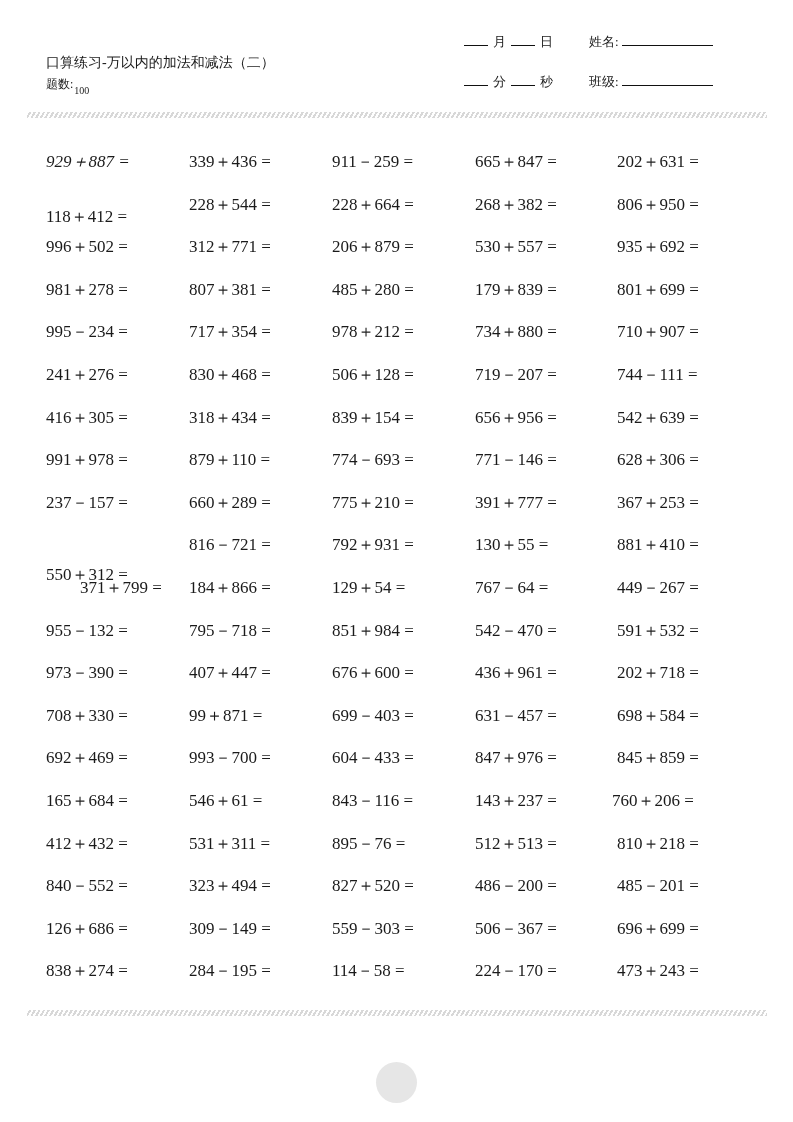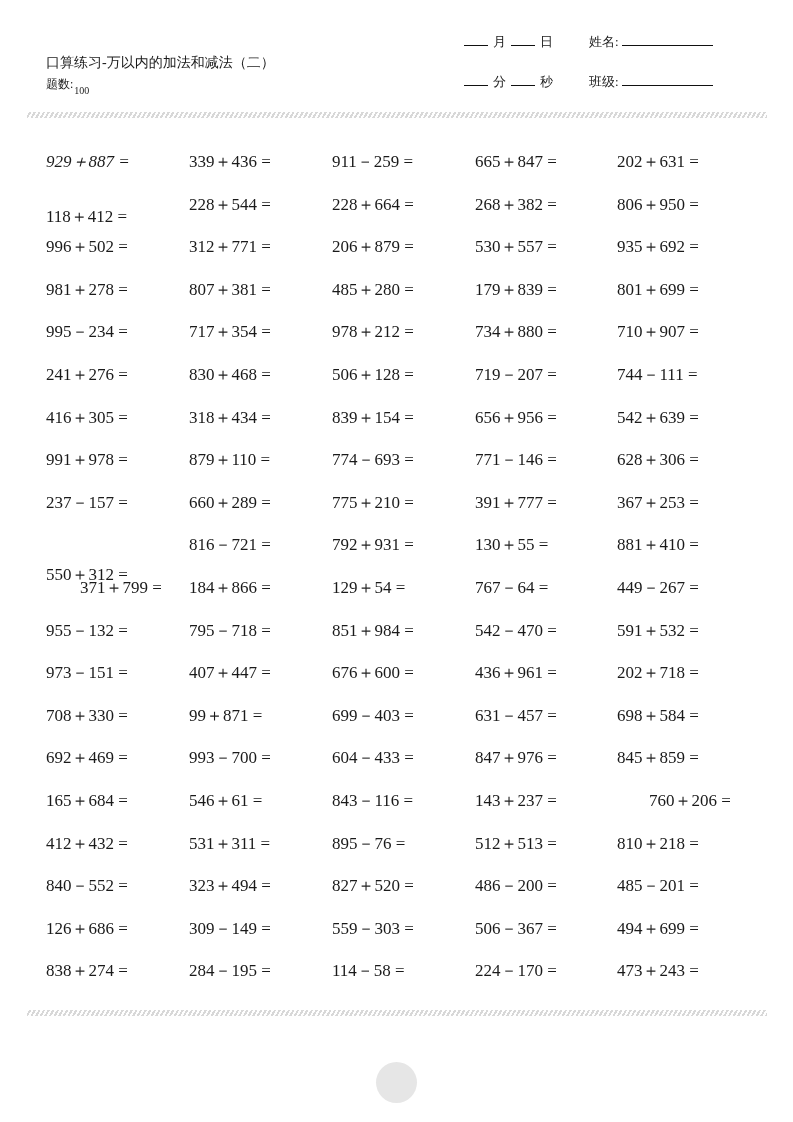--- a/index.html
+++ b/index.html
@@ -102,55 +102,55 @@
     <div class="cell" style="left: 0px; top: 426px; margin-left: 34px;">371＋799 =</div>
     <div class="cell" style="left: 143px; top: 426px;">184＋866 =</div>
     <div class="cell" style="left: 286px; top: 426px;">129＋54 =</div>
     <div class="cell" style="left: 429px; top: 426px;">767－64 =</div>
     <div class="cell" style="left: 571px; top: 426px;">449－267 =</div>
     <div class="cell" style="left: 0px; top: 468.6px;">955－132 =</div>
     <div class="cell" style="left: 143px; top: 468.6px;">795－718 =</div>
     <div class="cell" style="left: 286px; top: 468.6px;">851＋984 =</div>
     <div class="cell" style="left: 429px; top: 468.6px;">542－470 =</div>
     <div class="cell" style="left: 571px; top: 468.6px;">591＋532 =</div>
-    <div class="cell" style="left: 0px; top: 511.2px;">973－151 =</div>
+    <div class="cell" style="left: 0px; top: 511.2px;">973－390 =</div>
     <div class="cell" style="left: 143px; top: 511.2px;">407＋447 =</div>
     <div class="cell" style="left: 286px; top: 511.2px; text-align: right;">676＋600 =</div>
     <div class="cell" style="left: 429px; top: 511.2px;">436＋961 =</div>
     <div class="cell" style="left: 571px; top: 511.2px;">202＋718 =</div>
     <div class="cell" style="left: 0px; top: 553.8px;">708＋330 =</div>
     <div class="cell" style="left: 143px; top: 553.8px;">99＋871 =</div>
     <div class="cell" style="left: 286px; top: 553.8px;">699－403 =</div>
     <div class="cell" style="left: 429px; top: 553.8px;">631－457 =</div>
     <div class="cell" style="left: 571px; top: 553.8px;">698＋584 =</div>
     <div class="cell" style="left: 0px; top: 596.4px;">692＋469 =</div>
     <div class="cell" style="left: 143px; top: 596.4px;">993－700 =</div>
     <div class="cell" style="left: 286px; top: 596.4px;">604－433 =</div>
     <div class="cell" style="left: 429px; top: 596.4px;">847＋976 =</div>
     <div class="cell" style="left: 571px; top: 596.4px;">845＋859 =</div>
     <div class="cell" style="left: 0px; top: 639px;">165＋684 =</div>
     <div class="cell" style="left: 143px; top: 639px;">546＋61 =</div>
     <div class="cell" style="left: 286px; top: 639px;">843－116 =</div>
     <div class="cell" style="left: 429px; top: 639px;">143＋237 =</div>
-    <div class="cell" style="left: 603px; top: 639px;">760＋206 =</div>
+    <div class="cell" style="left: 566px; top: 639px;">760＋206 =</div>
     <div class="cell" style="left: 0px; top: 681.6px;">412＋432 =</div>
     <div class="cell" style="left: 143px; top: 681.6px;">531＋311 =</div>
     <div class="cell" style="left: 286px; top: 681.6px;">895－76 =</div>
     <div class="cell" style="left: 429px; top: 681.6px;">512＋513 =</div>
     <div class="cell" style="left: 571px; top: 681.6px;">810＋218 =</div>
     <div class="cell" style="left: 0px; top: 724.2px;">840－552 =</div>
     <div class="cell" style="left: 143px; top: 724.2px;">323＋494 =</div>
     <div class="cell" style="left: 286px; top: 724.2px;">827＋520 =</div>
     <div class="cell" style="left: 429px; top: 724.2px;">486－200 =</div>
     <div class="cell" style="left: 571px; top: 724.2px;">485－201 =</div>
     <div class="cell" style="left: 0px; top: 766.8px;">126＋686 =</div>
     <div class="cell" style="left: 143px; top: 766.8px;">309－149 =</div>
     <div class="cell" style="left: 286px; top: 766.8px;">559－303 =</div>
     <div class="cell" style="left: 429px; top: 766.8px;">506－367 =</div>
-    <div class="cell" style="left: 571px; top: 766.8px;">494＋699 =</div>
+    <div class="cell" style="left: 571px; top: 766.8px;">696＋699 =</div>
     <div class="cell" style="left: 0px; top: 809.4px;">838＋274 =</div>
     <div class="cell" style="left: 143px; top: 809.4px;">284－195 =</div>
     <div class="cell" style="left: 286px; top: 809.4px;">114－58 =</div>
     <div class="cell" style="left: 429px; top: 809.4px;">224－170 =</div>
     <div class="cell" style="left: 571px; top: 809.4px;">473＋243 =</div>
   </div>
 
 <div class="sep bot"></div>
 
 <div class="page-dot"></div>

